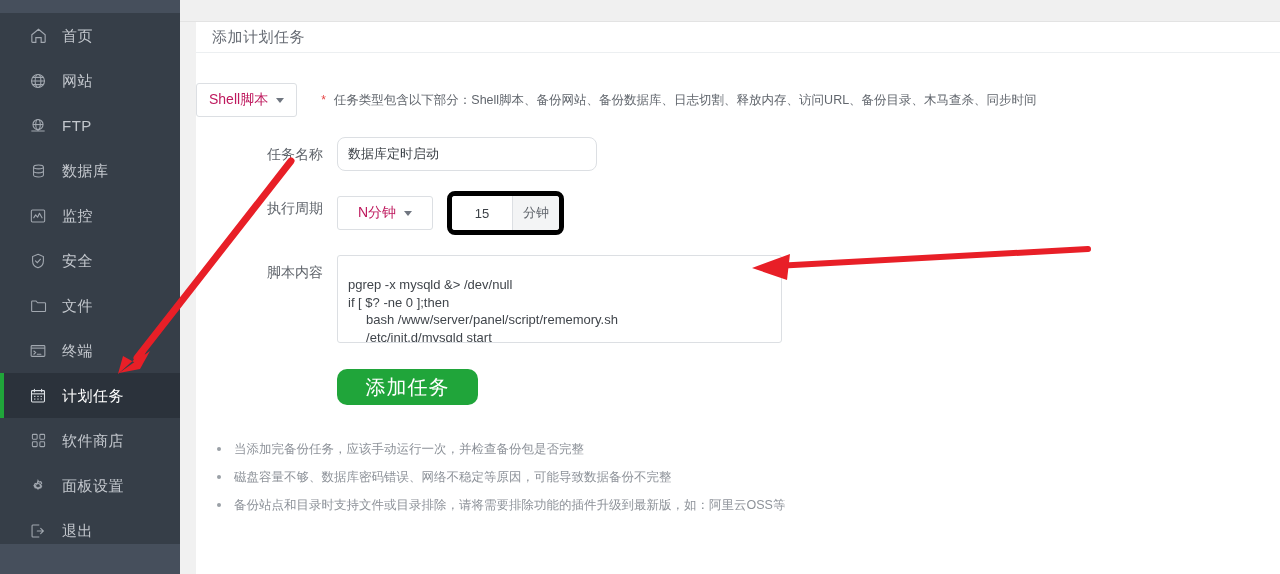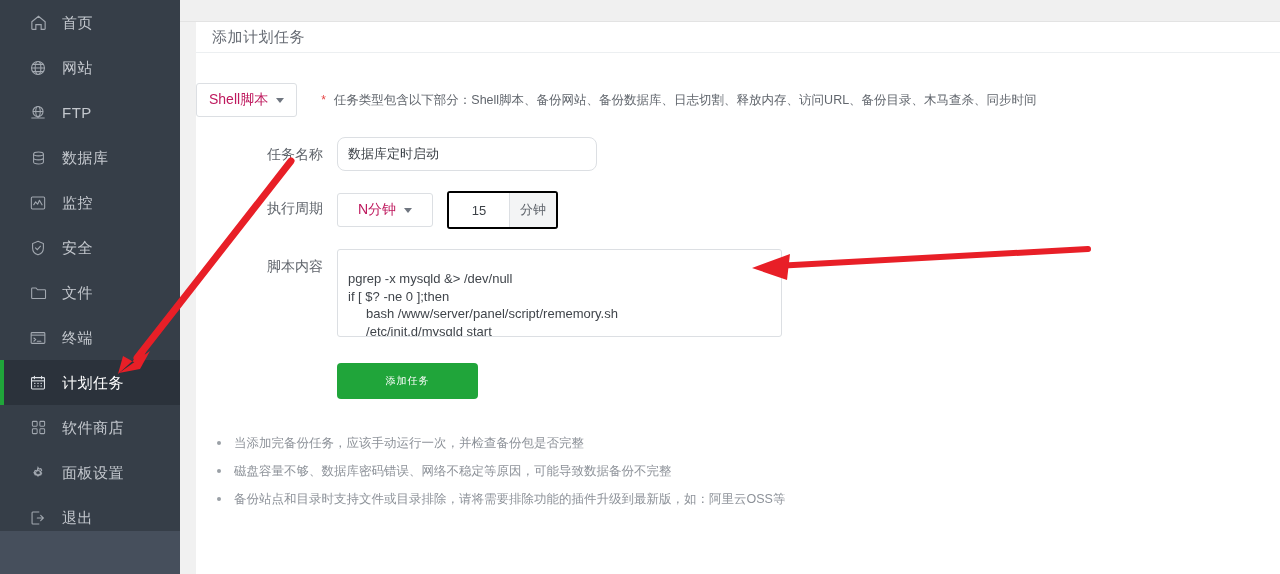--- a/index.html
+++ b/index.html
@@ -23,21 +23,21 @@
   
   #sidebar {
     position: absolute;
     left: 0; top: 0;
     width: 180px;
     height: 574px;
     background: #464f5c;
   }
   #sidebar-menu {
     position: absolute;
-    left: 0; top: 0;
+    left: 0; top: 13px;
     width: 180px;
     height: 531px;
     background: #363e48;
   }
   .nav-item {
     position: relative;
     height: 45px;
     display: flex;
     align-items: center;
     padding-left: 28px;
@@ -174,22 +174,22 @@
     font-size: 13px;
     color: #3d4248;
     font-family: "Liberation Sans", sans-serif;
     outline: none;
   }
   .gap { width: 14px; }
   .input-group {
     display: inline-flex;
     align-items: stretch;
     height: 34px;
-    border: 2px solid #000000;
-    border-radius: 3px;
+    border: 5px solid #000000;
+    border-radius: 8px;
     overflow: hidden;
     background: #fff;
   }
   .ig-input {
     width: 56px;
     border: none;
     outline: none;
     text-align: center;
     font-size: 13px;
     color: #3d4248;
@@ -221,23 +221,23 @@
     font-family: "Liberation Sans", sans-serif;
     white-space: pre;
     overflow: hidden;
   }
   .submit-row { margin-top: 26px; }
   .btn-primary {
     width: 141px;
     height: 36px;
     background: #20a53a;
     border: none;
-    border-radius: 4px;
+    border-radius: 10px;
     color: #ffffff;
-    font-size: 10px;
+    font-size: 20px;
     letter-spacing: 1px;
     cursor: pointer;
     font-family: "Liberation Sans", sans-serif;
   }
 
   
   #notes {
     margin-top: 30px;
     padding-left: 16px;
     list-style: none;

